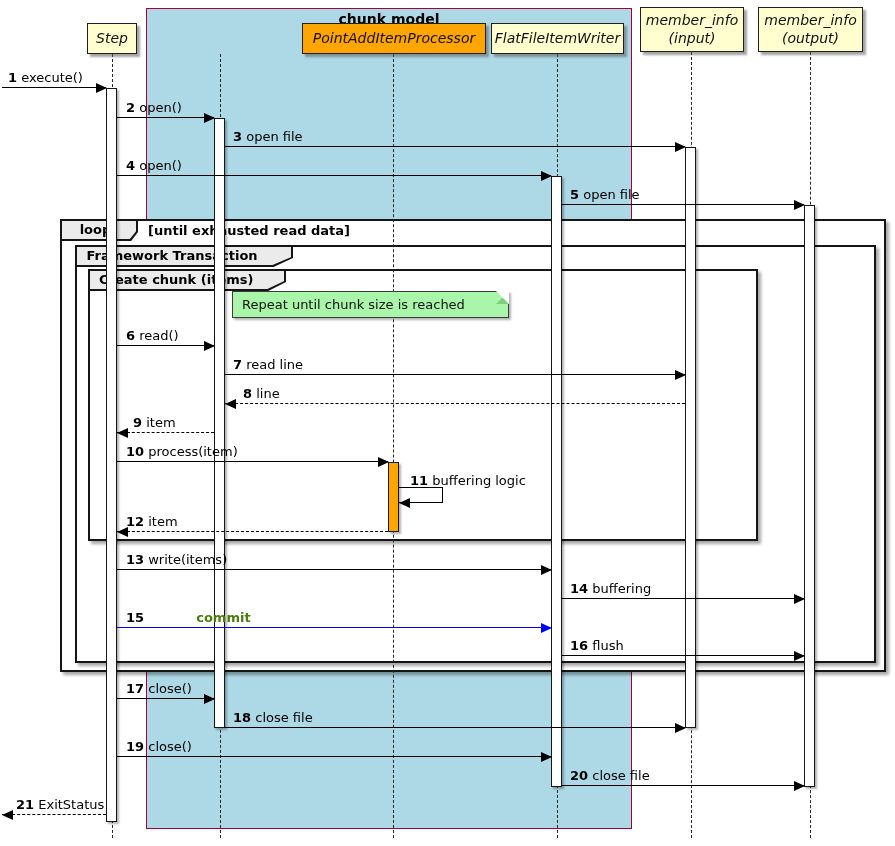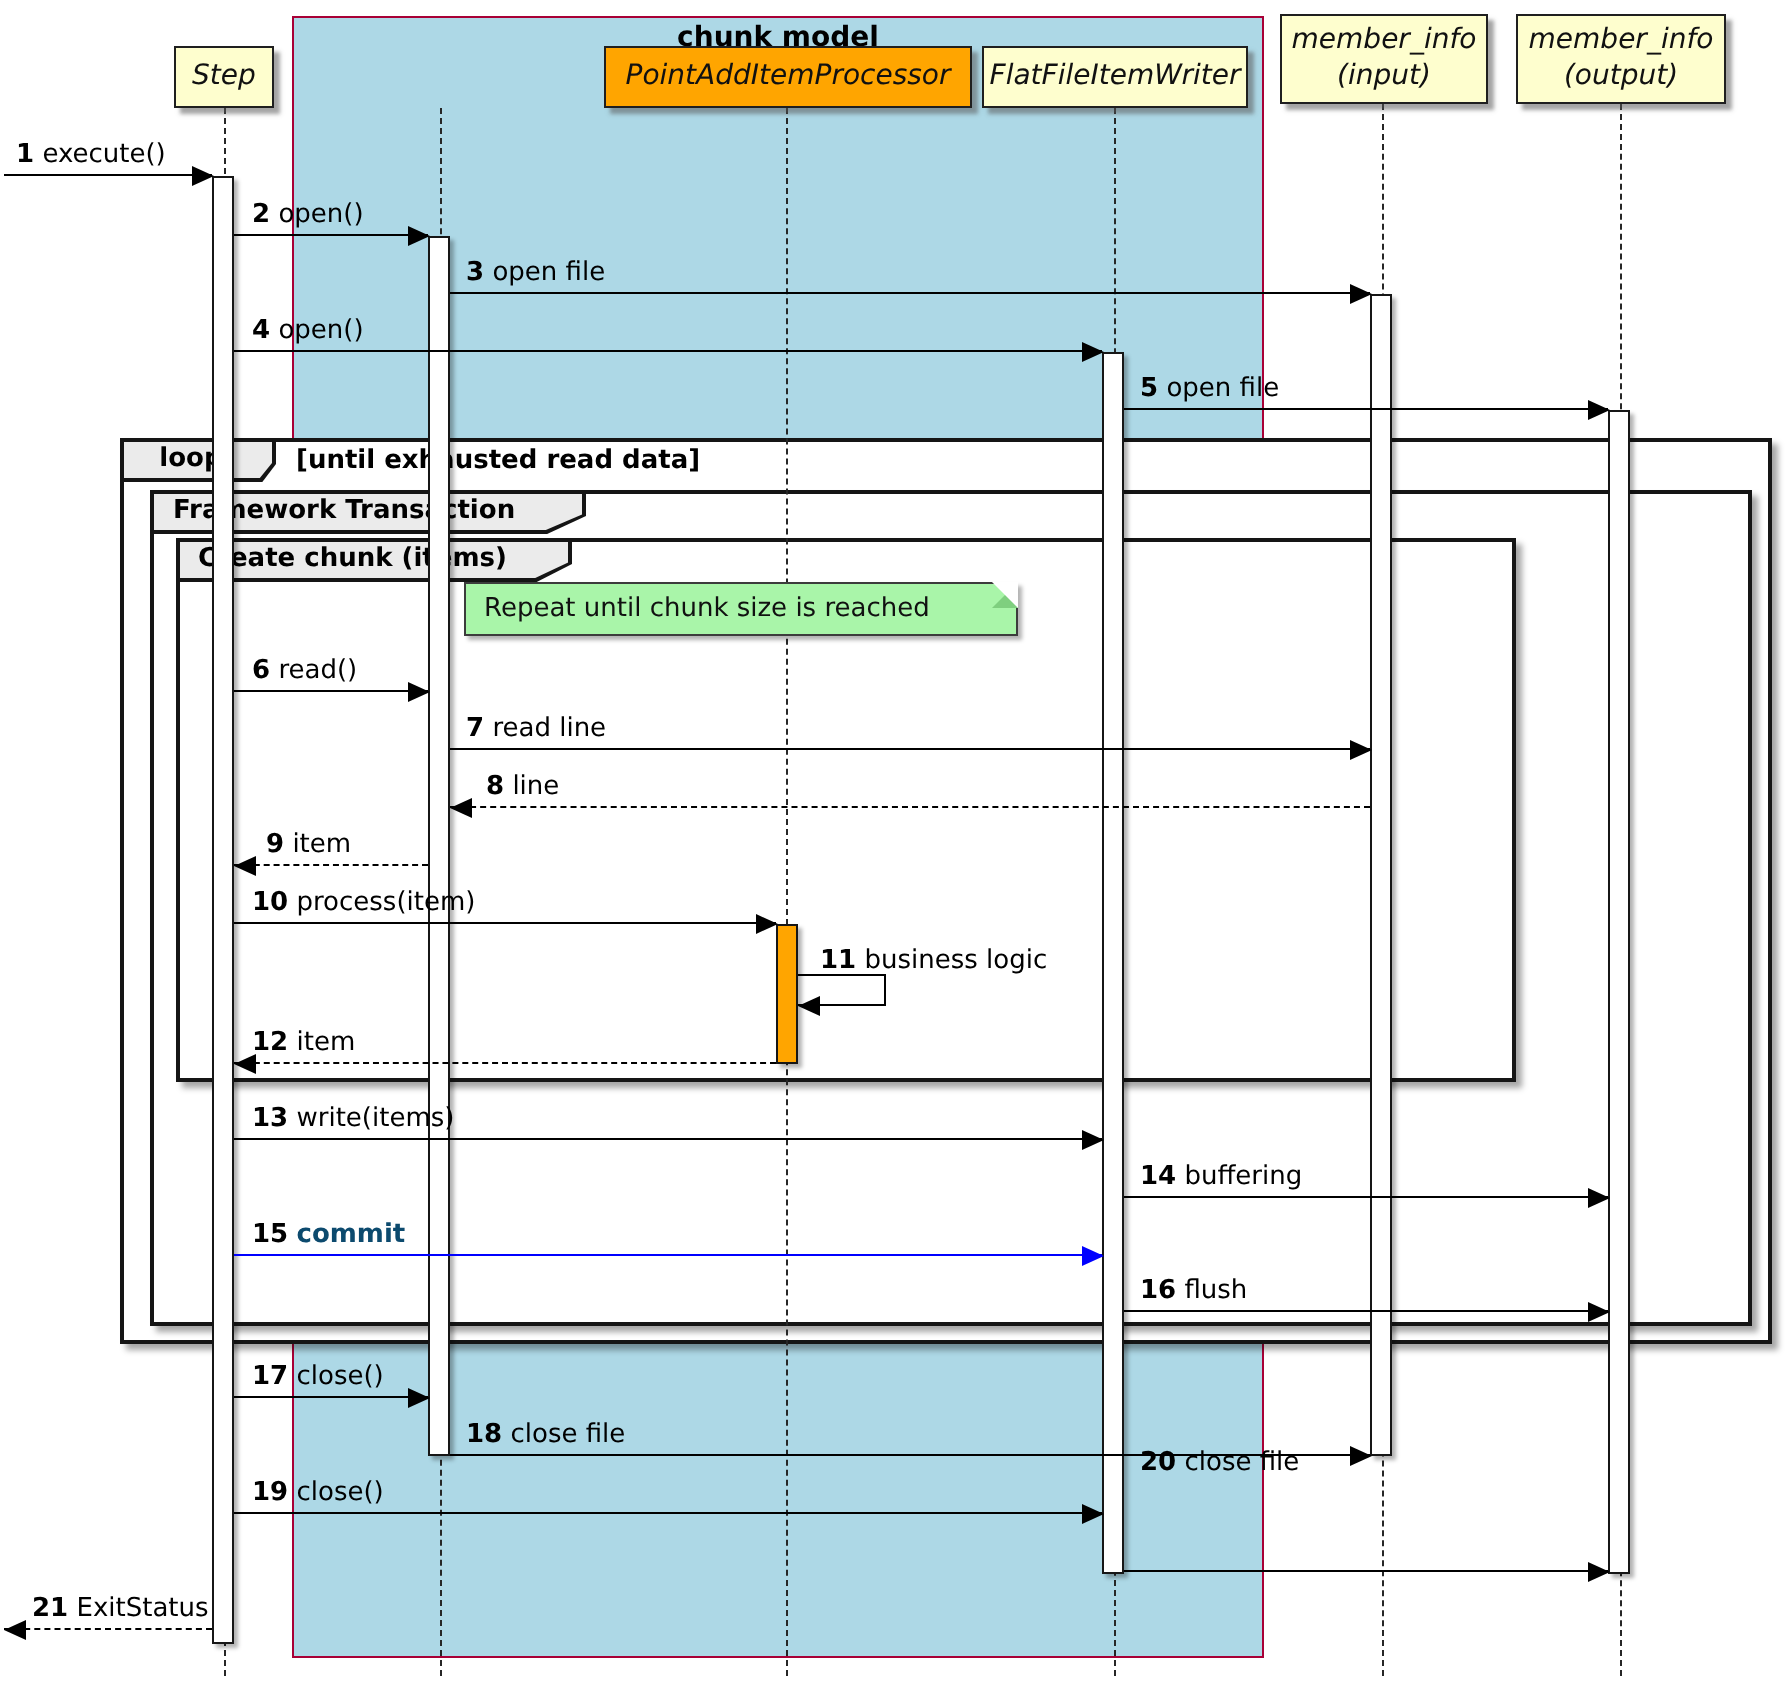--- a/index.html
+++ b/index.html
@@ -53,21 +53,21 @@
   .mline.dash{border-top-style:dashed;border-top-width:1.2px;}
   .mline.blue{border-top-color:#0000FF;}
   .vline{position:absolute;width:0;border-left:1.4px solid #000;z-index:8;}
   .ahead{position:absolute;width:0;height:0;z-index:9;
          border-top:5px solid transparent;border-bottom:5px solid transparent;}
   .ahead.right{border-left:11px solid #000;}
   .ahead.left{border-right:11px solid #000;}
   .ahead.blue.right{border-left-color:#0000FF;}
   .mlabel{position:absolute;font-size:13px;white-space:nowrap;z-index:9;color:#000;text-align:right;}
   .mlabel b{font-weight:bold;}
-  .mlabel .blue-txt{color:#0c4a6e;font-weight:bold;}
+  .mlabel .blue-txt{color:#4d7c0f;font-weight:bold;margin-left:48px;}
 </style>
 </head>
 <body>
 
 <div id="canvas">
 
   <div class="chunkbox">
     <div class="chunkbox-title">chunk model</div>
   </div>
 
@@ -179,21 +179,21 @@
     <div class="mline" style="left:117px;top:461px;width:271px;"></div>
     <div class="ahead right" style="left:378px;top:457px;"></div>
     <div class="mlabel" style="left:126px;top:444px;"><b>10</b> <span>process(item)</span></div>
   </div>
 
   <div>
     <div class="mline" style="left:399px;top:487px;width:44px;"></div>
     <div class="vline" style="left:442px;top:487px;height:16px;"></div>
     <div class="mline" style="left:399px;top:502px;width:44px;"></div>
     <div class="ahead left" style="left:399px;top:498px;"></div>
-    <div class="mlabel" style="left:410px;top:473px;"><b>11</b> <span>business logic</span></div>
+    <div class="mlabel" style="left:410px;top:473px;"><b>11</b> <span>buffering logic</span></div>
   </div>
 
   <div>
     <div class="mline dash" style="left:117px;top:531px;width:271px;"></div>
     <div class="ahead left" style="left:117px;top:527px;"></div>
     <div class="mlabel" style="left:126px;top:514px;"><b>12</b> <span>item</span></div>
   </div>
 
   <div>
     <div class="mline" style="left:117px;top:569px;width:434px;"></div>
@@ -233,21 +233,21 @@
 
   <div>
     <div class="mline" style="left:117px;top:756px;width:434px;"></div>
     <div class="ahead right" style="left:541px;top:752px;"></div>
     <div class="mlabel" style="left:126px;top:739px;"><b>19</b> <span>close()</span></div>
   </div>
 
   <div>
     <div class="mline" style="left:562px;top:785px;width:242px;"></div>
     <div class="ahead right" style="left:794px;top:781px;"></div>
-    <div class="mlabel" style="left:570px;top:724px;"><b>20</b> <span>close file</span></div>
+    <div class="mlabel" style="left:570px;top:768px;"><b>20</b> <span>close file</span></div>
   </div>
 
   <div>
     <div class="mline dash" style="left:2px;top:814px;width:104px;"></div>
     <div class="ahead left" style="left:2px;top:810px;"></div>
     <div class="mlabel" style="left:16px;top:797px;"><b>21</b> <span>ExitStatus</span></div>
   </div>
 
 </div>
 

